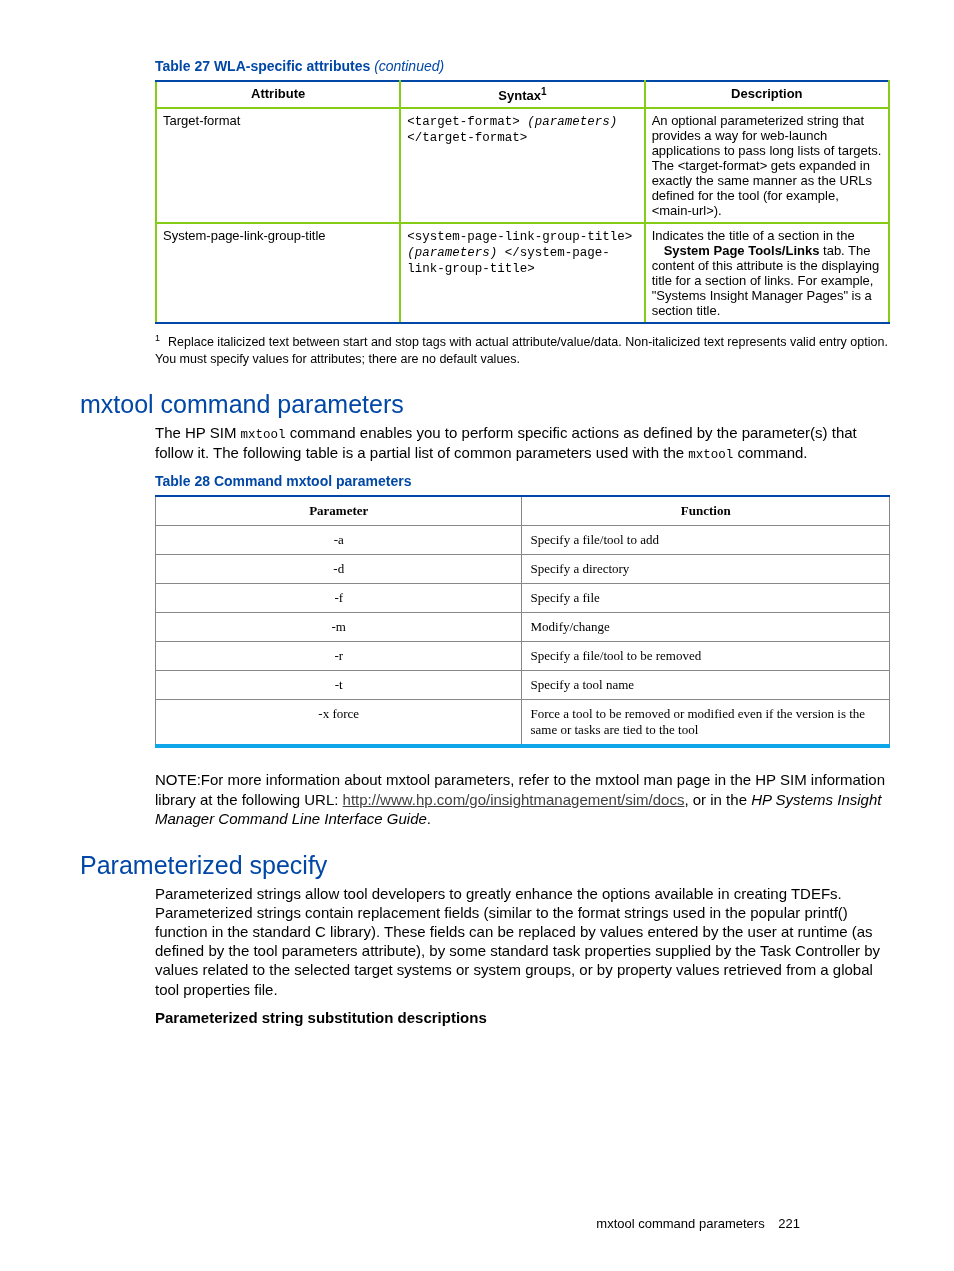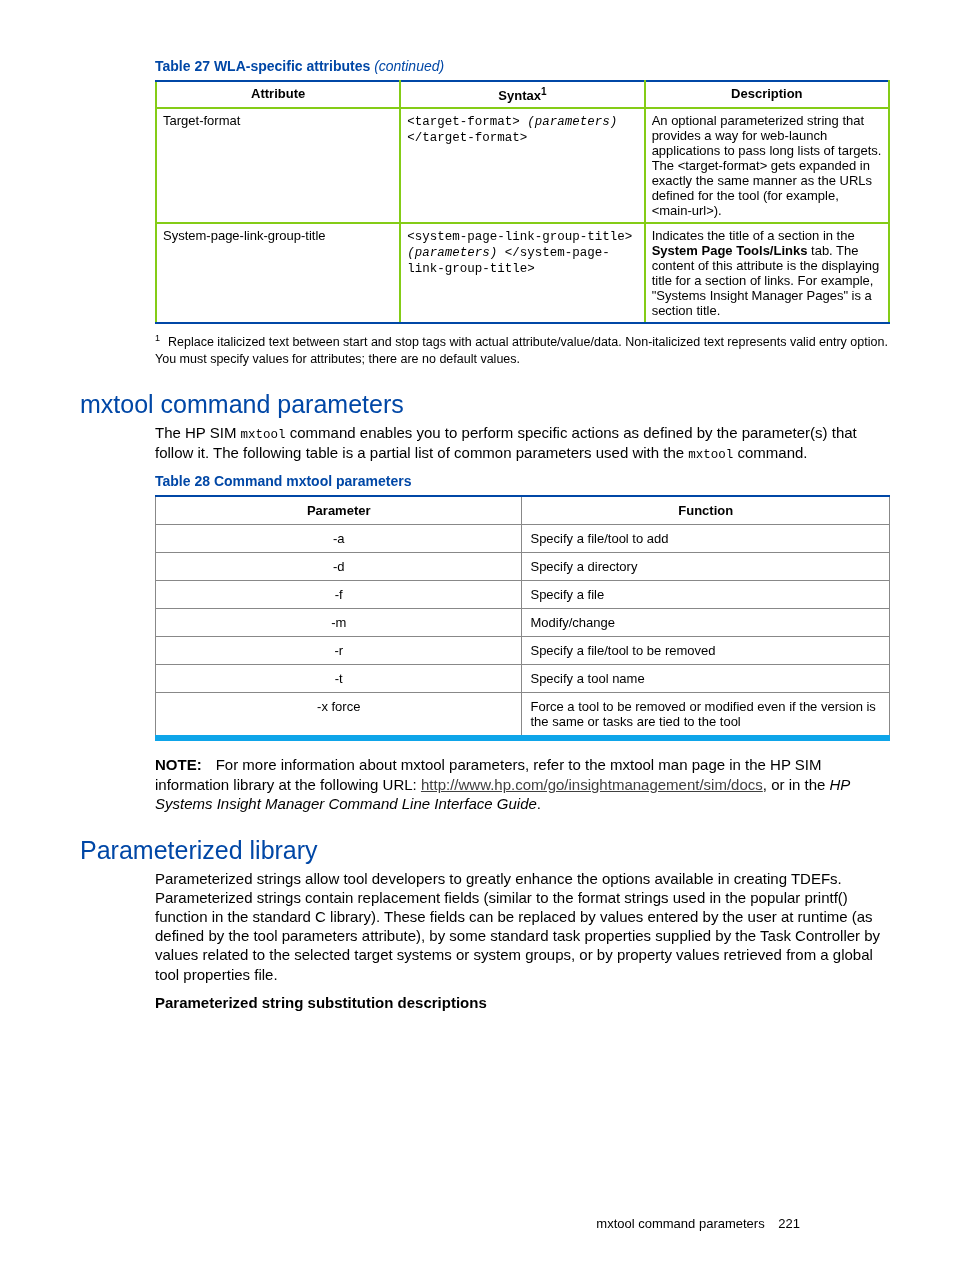--- a/index.html
+++ b/index.html
@@ -45,21 +45,21 @@
     border-top: 2px solid #0047a6;
     font-weight: bold;
     text-align: center;
   }
   table.attr-table .lastrow td {
     border-bottom: 2px solid #0047a6;
   }
   .sup { font-size: 10px; vertical-align: super; }
   .mono { font-family: "Courier New", monospace; font-size: 12.5px; }
   .italic { font-style: italic; }
-  .bold { font-weight: bold; }
+  .bold { font-weight: bold; margin-left: 12px; }
   .footnote {
     margin: 4px 0 0 75px;
     width: 735px;
     font-size: 12.5px;
     line-height: 1.35;
   }
   .footnote .fn-num {
     font-size: 9px;
     vertical-align: super;
     margin-right: 8px;
@@ -75,44 +75,45 @@
   .body-para {
     margin: 2px 0 10px 75px;
     width: 735px;
     font-size: 15px;
     line-height: 1.28;
   }
   table.param-table {
     border-collapse: collapse;
     width: 735px;
     margin-left: 75px;
-    margin-bottom: 14px;
+    margin-bottom: 22px;
+    font-family: Liberation Serif, serif;
   }
   table.param-table th, table.param-table td {
     border: 1px solid #888;
     padding: 6px 8px;
     vertical-align: top;
     font-size: 13px;
   }
   table.param-table th {
     border-top: 2px solid #0047a6;
     font-weight: bold;
     text-align: center;
   }
   table.param-table .lastrow td {
-    border-bottom: 6px solid #0ea5e9;
+    border-bottom: 4px solid #0ea5e9;
   }
   table.param-table td.pcol { text-align: center; }
   .note {
     margin: 0 0 10px 75px;
     width: 735px;
     font-size: 15px;
     line-height: 1.3;
   }
-  .note .note-label { font-weight: bold; margin-right: 14px; }
+  .note .note-label { font-weight: normal; }
   .note a { color: #404040; text-decoration: underline; }
   .sub-heading {
     font-weight: bold;
     font-size: 15px;
     margin: 6px 0 12px 75px;
   }
   .footer {
     position: absolute;
     bottom: 40px;
     right: 68px;
@@ -216,21 +217,21 @@
         <td class="pcol">-x force</td>
         <td>Force a tool to be removed or modified even if the version is the same or tasks are tied to the tool</td>
       </tr>
     </tbody>
   </table>
 
   <p class="note">
     <span class="note-label">NOTE:</span><span>For more information about mxtool parameters, refer to the mxtool man page in the HP SIM information library at the following URL: </span><a href="#">http://www.hp.com/go/insightmanagement/sim/docs</a><span>, or in the </span><span class="italic">HP Systems Insight Manager Command Line Interface Guide</span><span>.</span>
   </p>
 
-  <h2 class="section">Parameterized library</h2>
+  <h2 class="section">Parameterized specify</h2>
   <p class="body-para">Parameterized strings allow tool developers to greatly enhance the options available in creating TDEFs. Parameterized strings contain replacement fields (similar to the format strings used in the popular printf() function in the standard C library). These fields can be replaced by values entered by the user at runtime (as defined by the tool parameters attribute), by some standard task properties supplied by the Task Controller by values related to the selected target systems or system groups, or by property values retrieved from a global tool properties file.</p>
   <div class="sub-heading">Parameterized string substitution descriptions</div>
 
   <div class="footer">
     <span>mxtool command parameters</span>
     <span class="pn">221</span>
   </div>
 
 </div>
 

